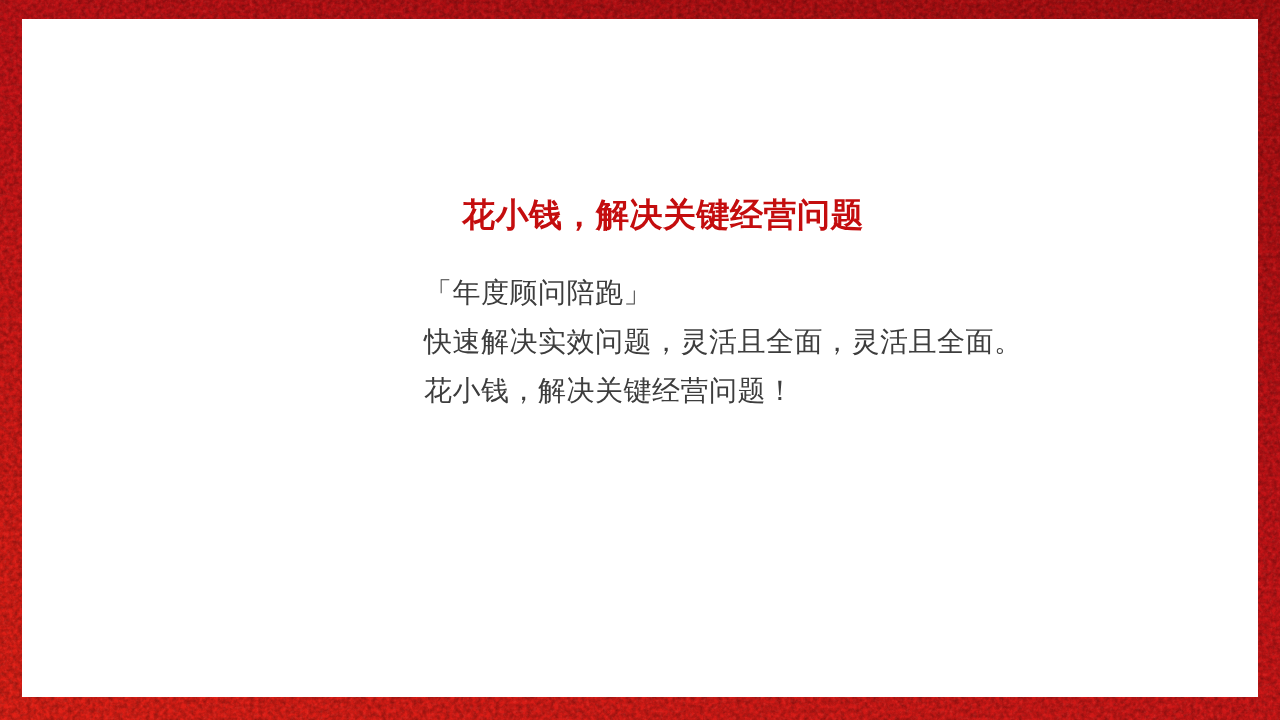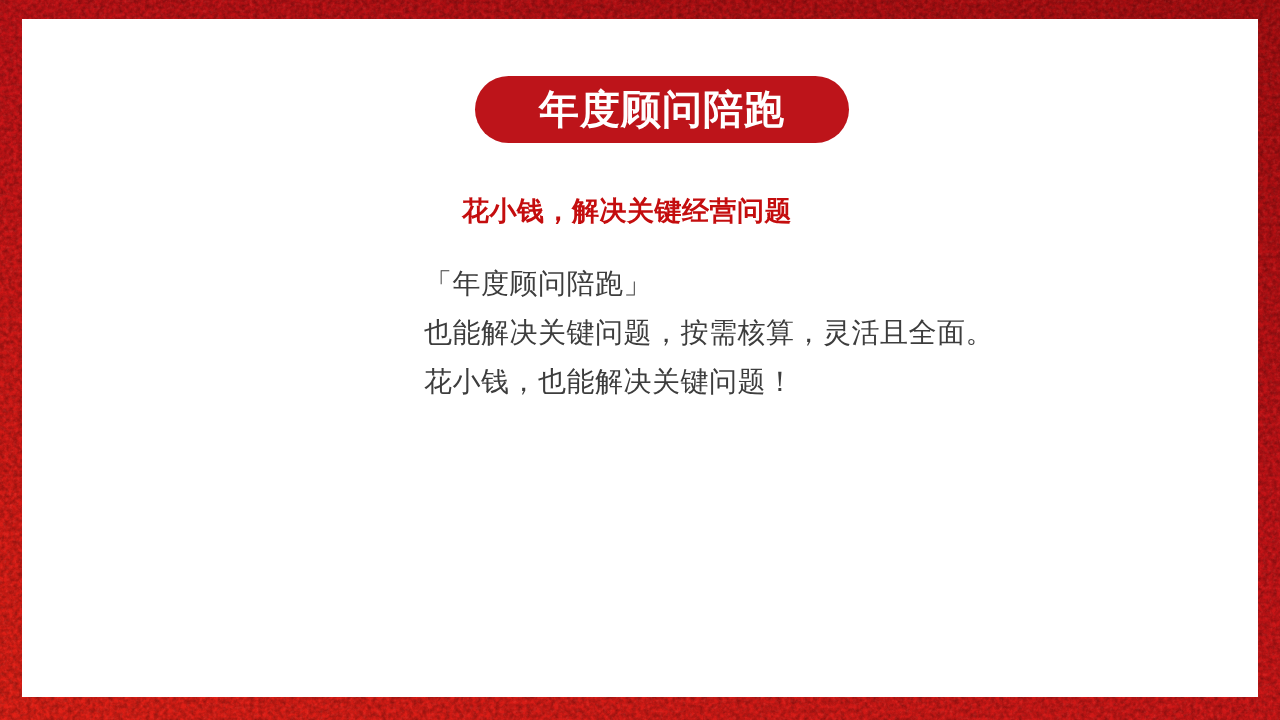--- a/index.html
+++ b/index.html
@@ -55,31 +55,31 @@
     font-size: 40px;
     font-weight: bold;
     letter-spacing: 1px;
     white-space: nowrap;
   }
   .subtitle {
     position: absolute;
     left: 462px;
     top: 193px;
     width: 400px;
-    text-align: left;
-    font-size: 27px;
+    text-align: right;
+    font-size: 33px;
     font-weight: bold;
     letter-spacing: 0.5px;
     color: var(--subtitle-red, #c40d0e);
     white-space: nowrap;
   }
   .body-text {
     position: absolute;
     left: 424px;
-    top: 260px;
+    top: 269px;
     font-size: 28px;
     line-height: 48.8px;
     color: var(--body-text, #3d3d3d);
     letter-spacing: 0.5px;
   }
   .body-text p {
     margin: 0;
     white-space: nowrap;
   }
 </style>
@@ -104,25 +104,22 @@
                   0 0 0 0 0.18
                   1.0 0 0 0 -0.5"></feColorMatrix>
       </filter>
     </defs>
     <rect width="1280" height="720" filter="url(#grain-dark)" opacity="0.4"></rect>
     <rect width="1280" height="720" filter="url(#grain-light)" opacity="0.35"></rect>
   </svg>
 
   <div class="panel"></div>
 
-  <div class="title-pill">
-    <span class="title-text">年度顾问陪跑</span>
-  </div>
 
   <div class="subtitle">花小钱，解决关键经营问题</div>
 
   <div class="body-text">
     <p>「年度顾问陪跑」</p>
-    <p>也能解决关键问题，按需核算，灵活且全面。</p>
-    <p>花小钱，也能解决关键问题！</p>
+    <p>快速解决实效问题，灵活且全面，灵活且全面。</p>
+    <p>花小钱，解决关键经营问题！</p>
   </div>
 
 </div>
 
 </body></html>

